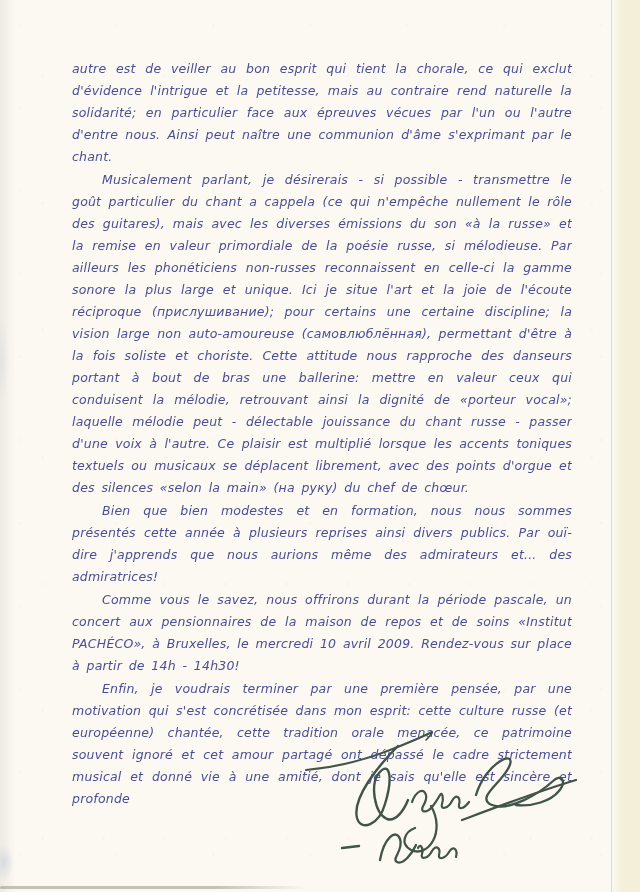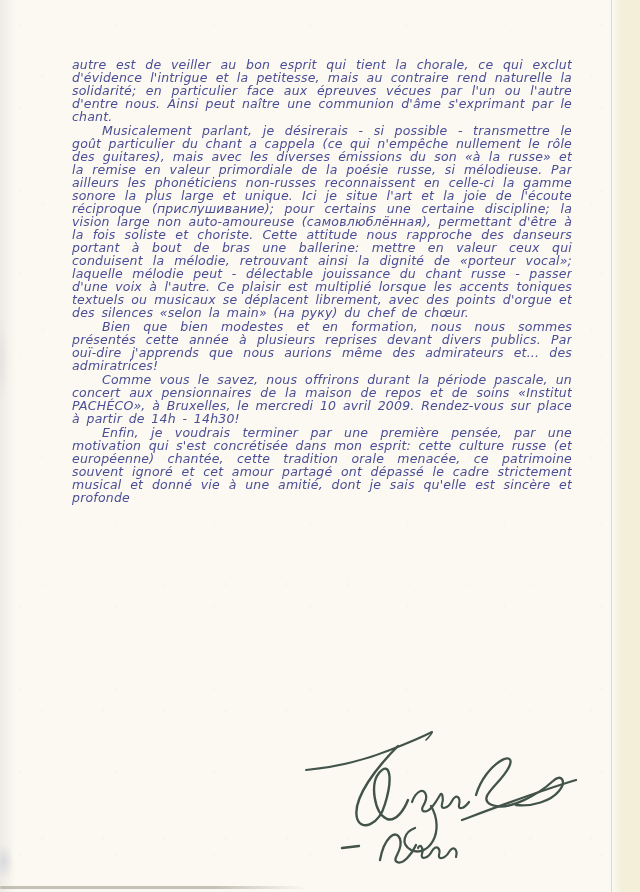--- a/index.html
+++ b/index.html
@@ -40,21 +40,21 @@
       radial-gradient(ellipse 10px 60px at 2px 360px, rgba(170,175,200,.14), transparent 70%),
       linear-gradient(to right, rgba(225,223,218,.55), rgba(251,249,241,0));
   }
   
   .letter-body{
     position:absolute;left:72px;top:58px;width:500px;height:772px;
     overflow:hidden;
     color:var(--ink);
     font-style:italic;
     font-size:12.5px;
-    line-height:13px;
+    line-height:22px;
     letter-spacing:.2px;
     word-spacing:2.5px;
     text-align:justify;
   }
   .para{margin:0 0 1px 0;text-indent:30px;}
   .para.first{text-indent:0;}
   
   svg.stroke{position:absolute;pointer-events:none;}
   svg.stroke path{fill:none;stroke:var(--signature-ink);stroke-linecap:round;stroke-linejoin:round;}
   .flourish{left:298px;top:730px;}
@@ -65,21 +65,21 @@
 
 <div class="page">
 
   <div class="scan-smudge-left"></div>
   <div class="scan-strip-right"></div>
   <div class="scan-edge-bottom"></div>
 
   <div class="letter-body">
     <p class="para first">autre est de veiller au bon esprit qui tient la chorale, ce qui exclut d'évidence l'intrigue et la petitesse, mais au contraire rend naturelle la solidarité; en particulier face aux épreuves vécues par l'un ou l'autre d'entre nous. Ainsi peut naître une communion d'âme s'exprimant par le chant.</p>
     <p class="para">Musicalement parlant, je désirerais - si possible - transmettre le goût particulier du chant a cappela (ce qui n'empêche nullement le rôle des guitares), mais avec les diverses émissions du son «à la russe» et la remise en valeur primordiale de la poésie russe, si mélodieuse. Par ailleurs les phonéticiens non-russes reconnaissent en celle-ci la gamme sonore la plus large et unique. Ici je situe l'art et la joie de l'écoute réciproque (прислушивание); pour certains une certaine discipline; la vision large non auto-amoureuse (самовлюблённая), permettant d'être à la fois soliste et choriste. Cette attitude nous rapproche des danseurs portant à bout de bras une ballerine: mettre en valeur ceux qui conduisent la mélodie, retrouvant ainsi la dignité de «porteur vocal»; laquelle mélodie peut - délectable jouissance du chant russe - passer d'une voix à l'autre. Ce plaisir est multiplié lorsque les accents toniques textuels ou musicaux se déplacent librement, avec des points d'orgue et des silences «selon la main» (на руку) du chef de chœur.</p>
-    <p class="para">Bien que bien modestes et en formation, nous nous sommes présentés cette année à plusieurs reprises devant divers publics. Par ouï-dire j'apprends que nous aurions même des admirateurs et... des admiratrices!</p>
+    <p class="para">Bien que bien modestes et en formation, nous nous sommes présentés cette année à plusieurs reprises ainsi divers publics. Par ouï-dire j'apprends que nous aurions même des admirateurs et... des admiratrices!</p>
     <p class="para">Comme vous le savez, nous offrirons durant la période pascale, un concert aux pensionnaires de la maison de repos et de soins «Institut PACHÉCO», à Bruxelles, le mercredi 10 avril 2009. Rendez-vous sur place à partir de 14h - 14h30!</p>
     <p class="para">Enfin, je voudrais terminer par une première pensée, par une motivation qui s'est concrétisée dans mon esprit: cette culture russe (et européenne) chantée, cette tradition orale menacée, ce patrimoine souvent ignoré et cet amour partagé ont dépassé le cadre strictement musical et donné vie à une amitié, dont je sais qu'elle est sincère et profonde</p>
 
   </div>
 
   <svg class="stroke flourish" width="140" height="42" viewBox="0 0 140 42" aria-hidden="true">
     <path d="M 8 40 C 30 38 62 32 92 20 C 110 13 124 7 134 2" stroke-width="2"></path>
     <path d="M 128 10 C 131 7 134 4 134 2" stroke-width="1.6"></path>
   </svg>
 

